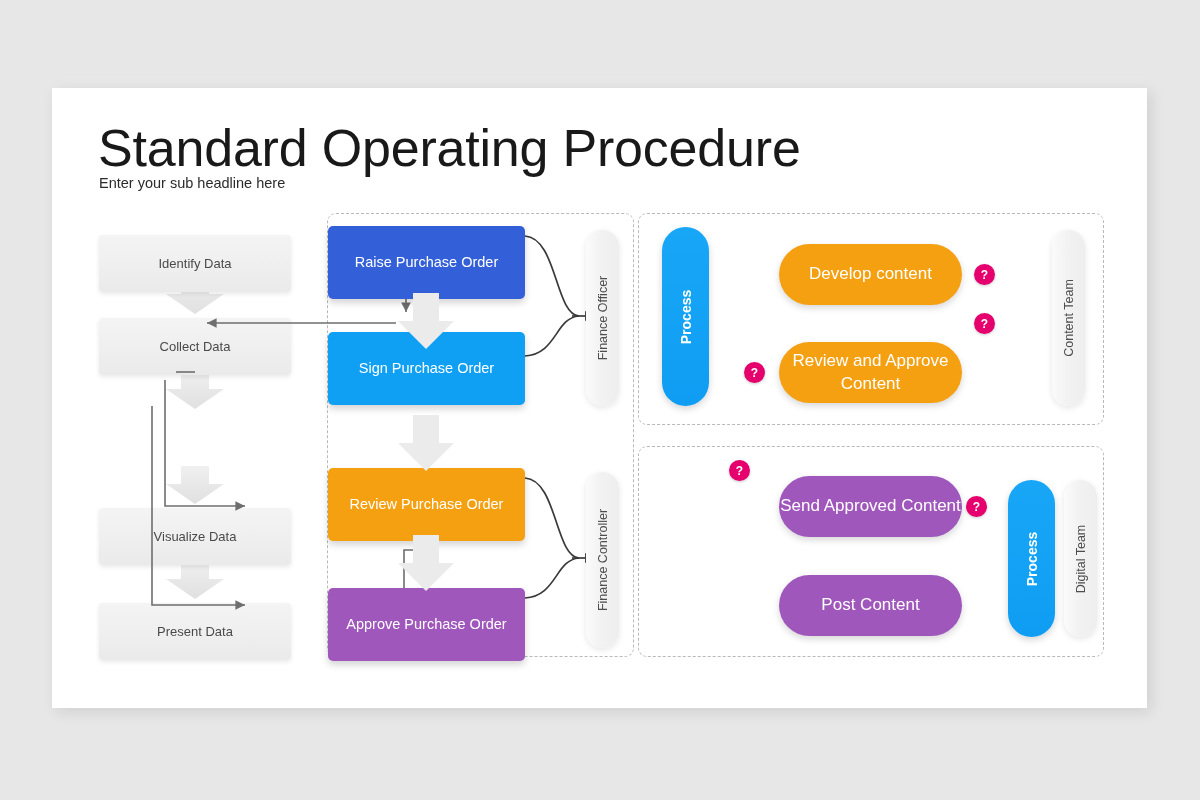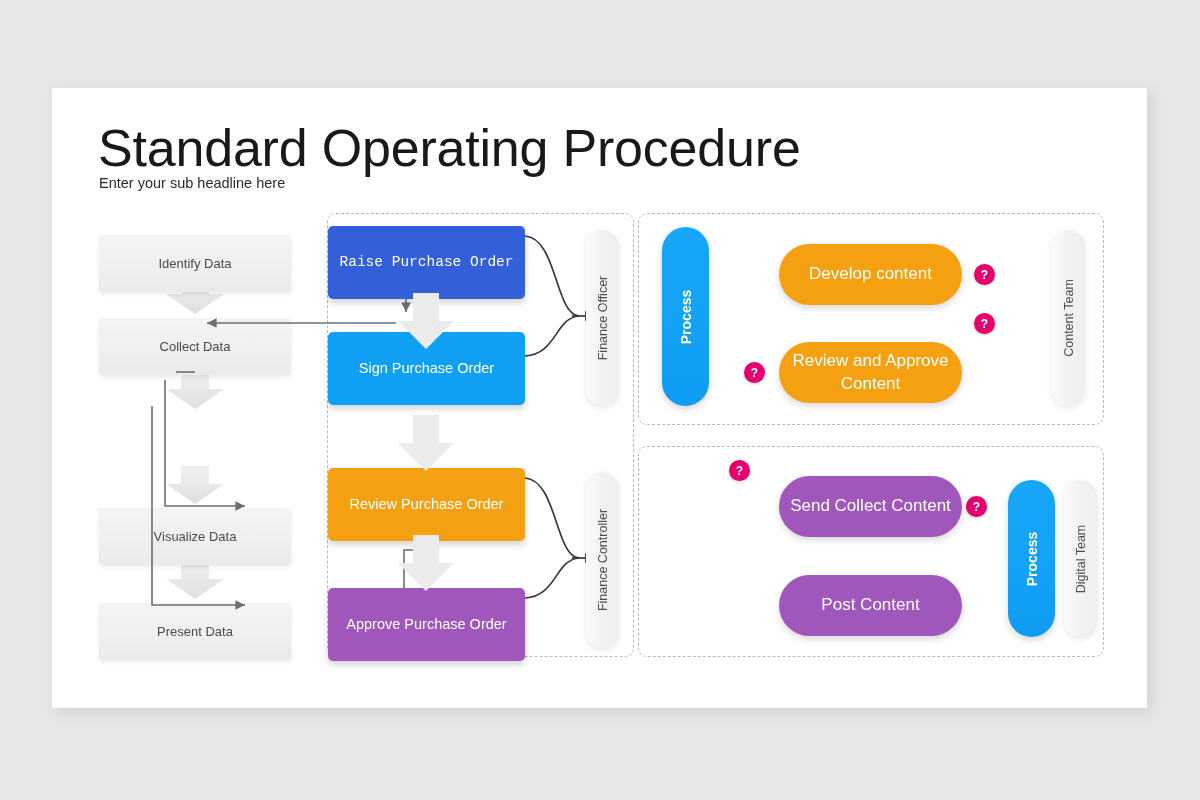--- a/index.html
+++ b/index.html
@@ -176,21 +176,21 @@
     <path d="M100,318 L100,517 L193,517" fill="none" stroke="#6e6e6e" stroke-width="1.6" marker-end="url(#ar2)"></path>
 
     <path d="M113,292 L113,418 L193,418" fill="none" stroke="#6e6e6e" stroke-width="1.6" marker-end="url(#ar2)"></path>
 
     <line x1="322" y1="418" x2="335" y2="418" stroke="#6e6e6e" stroke-width="1.6"></line>
     <line x1="357" y1="418" x2="374" y2="418" stroke="#6e6e6e" stroke-width="1.6" marker-end="url(#ar2)"></line>
 
     <path d="M322,517 L352,517 L352,462 L374,462" fill="none" stroke="#6e6e6e" stroke-width="1.6" marker-end="url(#ar2)"></path>
   </svg>
 
-  <div class="proc-box" style="left:276px;top:138px;background:#3360d9;font-family:Liberation Mono, monospace;">
+  <div class="proc-box" style="left:276px;top:138px;background:#3360d9;">
     <span>Raise Purchase Order</span>
     </div>
   <div class="proc-box" style="left:276px;top:244px;background:#0fa0f4;">
     <span>Sign Purchase Order</span>
     </div>
   <div class="proc-box" style="left:276px;top:380px;background:#f5a011;">
     <span>Review Purchase Order</span>
     </div>
   <div class="proc-box" style="left:276px;top:500px;background:#a057bc;">
     <span>Approve Purchase Order</span>
@@ -226,21 +226,21 @@
 
   <div class="qbadge" style="left:922px;top:176px;">?</div>
   <div class="qbadge" style="left:922px;top:225px;">?</div>
   <div class="qbadge" style="left:692px;top:274px;">?</div>
 
   <div class="role-pill" style="left:1000px;top:142px;height:176px;">
     <span class="vtxt">Content Team</span>
     </div>
 
   <div class="task-box" style="left:727px;top:388px;background:#a057bc;">
-    <span>Send Collect Content</span>
+    <span>Send Approved Content</span>
     </div>
   <div class="task-box" style="left:727px;top:487px;background:#a057bc;">
     <span>Post Content</span>
     </div>
 
   <div class="qbadge" style="left:677px;top:372px;">?</div>
   <div class="qbadge" style="left:914px;top:408px;">?</div>
 
   <div class="blue-pill" style="left:956px;top:392px;height:157px;">
     <span class="vtxt">Process</span>

